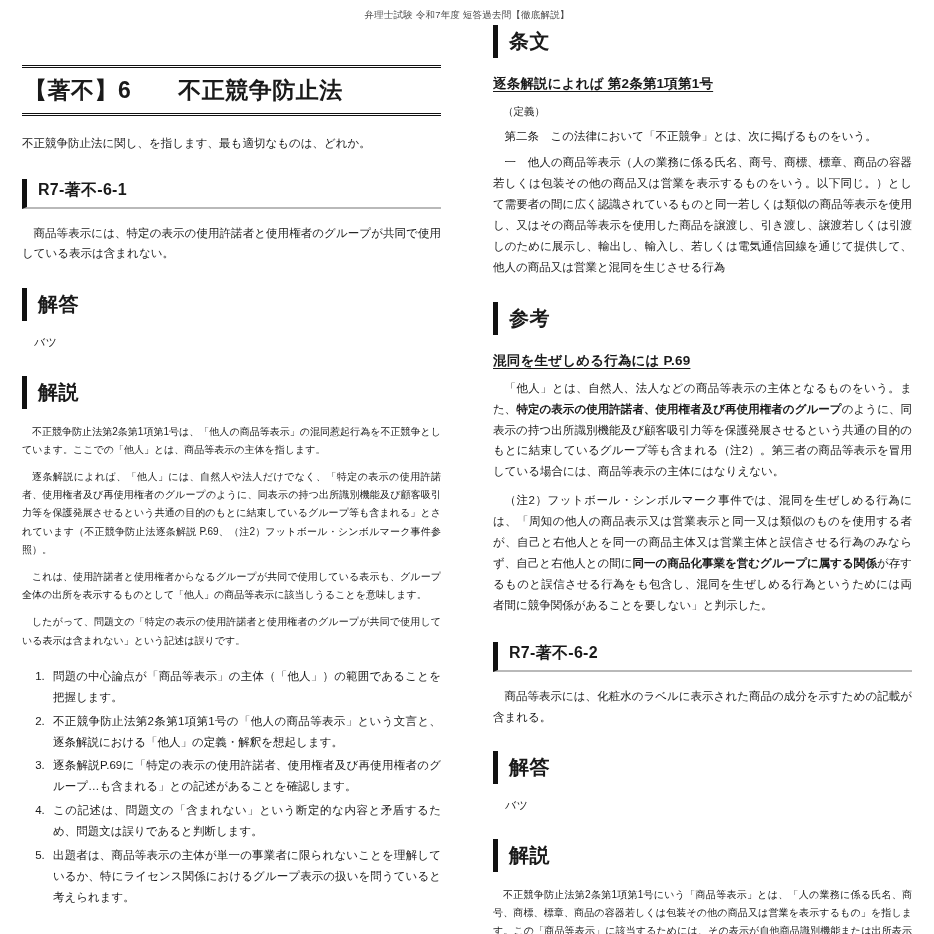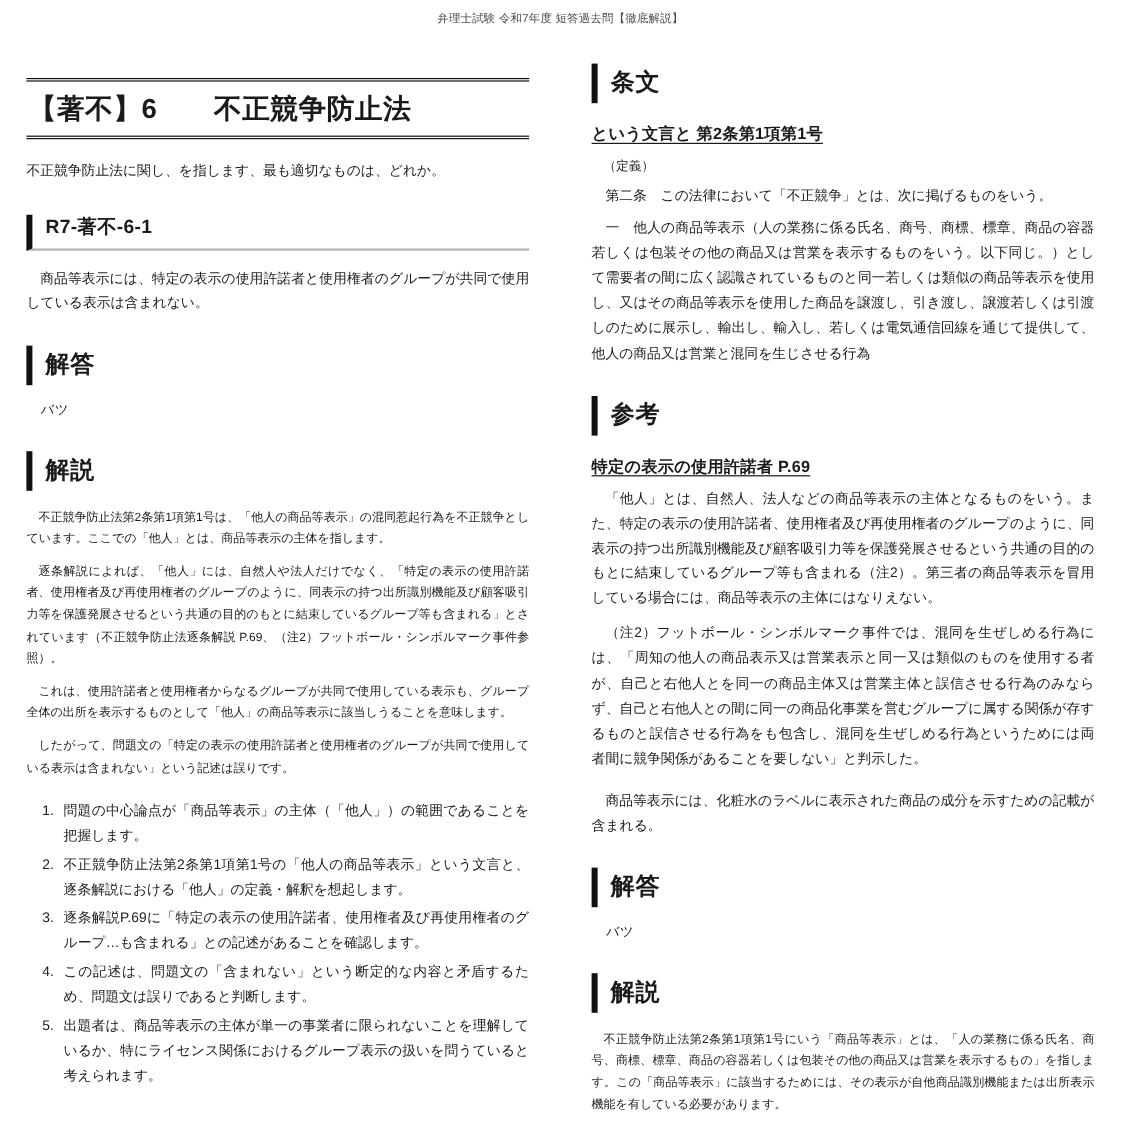--- a/index.html
+++ b/index.html
@@ -161,21 +161,21 @@
     text-indent: 1em;
     text-align: justify;
   }
   .ref-para {
     font-size: 11.5px;
     line-height: 1.82;
     margin: 8px 0 0 0;
     text-indent: 1em;
     text-align: justify;
   }
-  b, .bold { font-weight: 400; }
+  b, .bold { font-weight: 700; }
 </style>
 </head>
 <body>
 
 <div class="page-header">弁理士試験 令和7年度 短答過去問【徹底解説】</div>
 
 <div class="columns">
 
   <div class="col col-left">
 
@@ -206,35 +206,36 @@
       <li>逐条解説P.69に「特定の表示の使用許諾者、使用権者及び再使用権者のグループ…も含まれる」との記述があることを確認します。</li>
       <li>この記述は、問題文の「含まれない」という断定的な内容と矛盾するため、問題文は誤りであると判断します。</li>
       <li>出題者は、商品等表示の主体が単一の事業者に限られないことを理解しているか、特にライセンス関係におけるグループ表示の扱いを問うていると考えられます。</li>
     </ol>
   </div>
 
   <div class="col col-right">
 
     <div class="sec-heading tight">条文</div>
 
-    <div class="cite-heading">という文言と 第2条第1項第1号</div>
+    <div class="cite-heading">逐条解説によれば 第2条第1項第1号</div>
 
     <div class="statute-caption">（定義）</div>
 
     <div class="statute-para">第二条　この法律において「不正競争」とは、次に掲げるものをいう。</div>
 
     <div class="statute-item">一　他人の商品等表示（人の業務に係る氏名、商号、商標、標章、商品の容器若しくは包装その他の商品又は営業を表示するものをいう。以下同じ。）として需要者の間に広く認識されているものと同一若しくは類似の商品等表示を使用し、又はその商品等表示を使用した商品を譲渡し、引き渡し、譲渡若しくは引渡しのために展示し、輸出し、輸入し、若しくは電気通信回線を通じて提供して、他人の商品又は営業と混同を生じさせる行為</div>
 
     <div class="sec-heading">参考</div>
 
-    <div class="cite-heading">特定の表示の使用許諾者 P.69</div>
+    <div class="cite-heading">混同を生ぜしめる行為には P.69</div>
 
     <div class="ref-para"><span>「他人」とは、自然人、法人などの商品等表示の主体となるものをいう。また、</span><b>特定の表示の使用許諾者、使用権者及び再使用権者のグループ</b><span>のように、同表示の持つ出所識別機能及び顧客吸引力等を保護発展させるという共通の目的のもとに結束しているグループ等も含まれる（注2）。第三者の商品等表示を冒用している場合には、商品等表示の主体にはなりえない。</span></div>
     <div class="ref-para"><span>（注2）フットボール・シンボルマーク事件では、混同を生ぜしめる行為には、「周知の他人の商品表示又は営業表示と同一又は類似のものを使用する者が、自己と右他人とを同一の商品主体又は営業主体と誤信させる行為のみならず、自己と右他人との間に</span><b>同一の商品化事業を営むグループに属する関係</b><span>が存するものと誤信させる行為をも包含し、混同を生ぜしめる行為というためには両者間に競争関係があることを要しない」と判示した。</span></div>
 
+    <div class="q-heading">R7-著不-6-2</div>
 
     <div class="q-stem">商品等表示には、化粧水のラベルに表示された商品の成分を示すための記載が含まれる。</div>
 
     <div class="sec-heading">解答</div>
     <div class="answer-value">バツ</div>
 
     <div class="sec-heading">解説</div>
     <div>
       <div class="body-para">不正競争防止法第2条第1項第1号にいう「商品等表示」とは、「人の業務に係る氏名、商号、商標、標章、商品の容器若しくは包装その他の商品又は営業を表示するもの」を指します。この「商品等表示」に該当するためには、その表示が自他商品識別機能または出所表示機能を有している必要があります。</div>
     </div>

